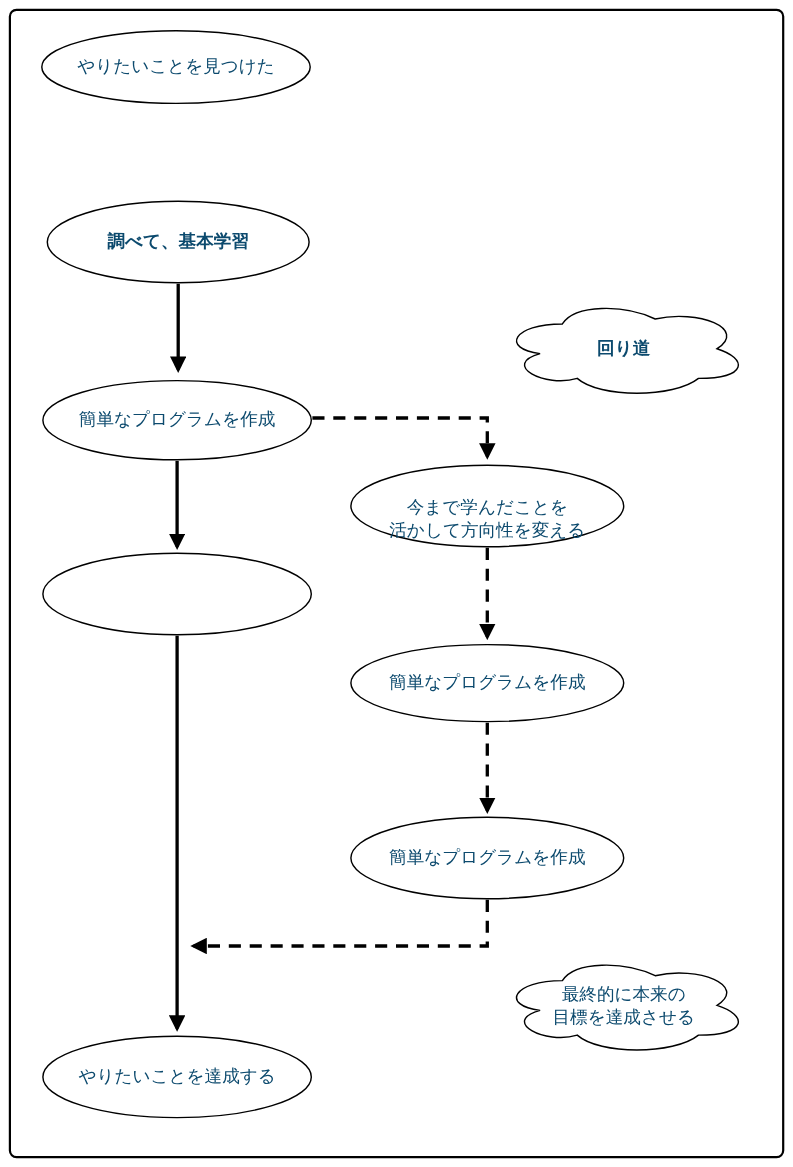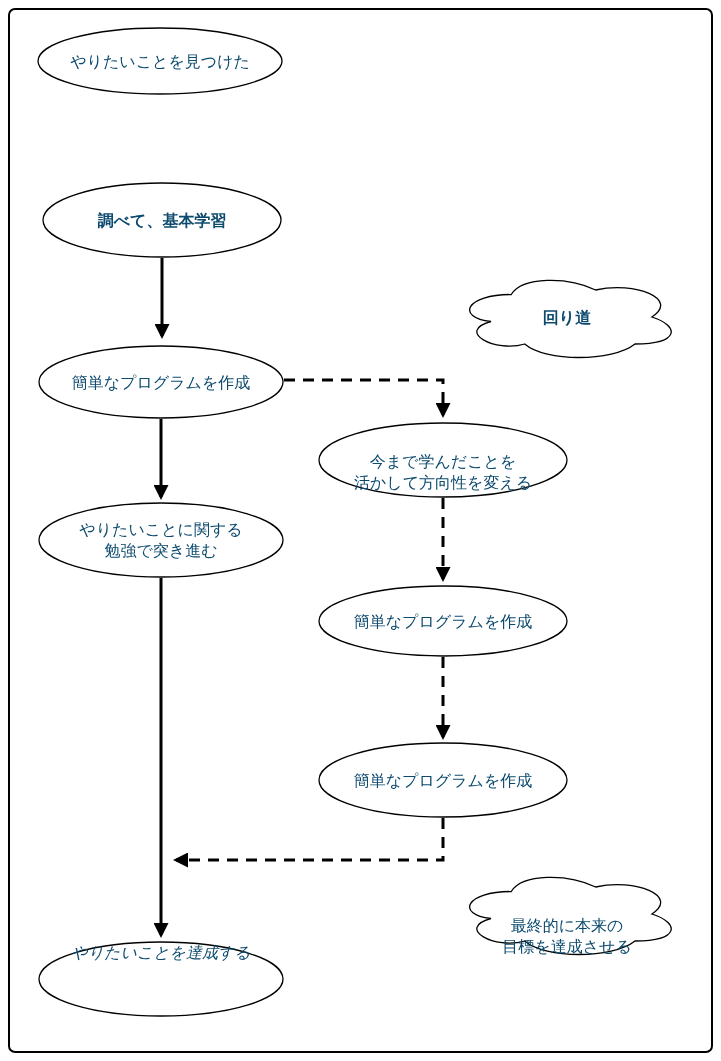--- a/index.html
+++ b/index.html
@@ -72,30 +72,28 @@
     <path d="M 443 657 V 737" fill="none" stroke="#000000" stroke-width="3" stroke-dasharray="11 8" marker-end="url(#arrowhead)"></path>
     <path d="M 443 818 V 860 H 176" fill="none" stroke="#000000" stroke-width="3" stroke-dasharray="11 8" marker-end="url(#arrowhead)"></path>
   </svg>
 
   <div class="node-label" style="left:160px; top:61px;">やりたいことを見つけた</div>
 
   <div class="node-label" style="left:162px; top:220px;font-weight:bold;">調べて、基本学習</div>
 
   <div class="node-label" style="left:161px; top:382px;">簡単なプログラムを作成</div>
 
-  <div class="node-label" style="left:161px; top:540px;">やりたいことに関する
-勉強で突き進む</div>
 
-  <div class="node-label" style="left:161px; top:952px;font-style:italic;">やりたいことを達成する</div>
+  <div class="node-label" style="left:161px; top:979px;">やりたいことを達成する</div>
 
   <div class="node-label" style="left:443px; top:460px;margin-top:12px;">今まで学んだことを
 活かして方向性を変える</div>
 
   <div class="node-label" style="left:443px; top:621px;">簡単なプログラムを作成</div>
 
   <div class="node-label" style="left:443px; top:780px;">簡単なプログラムを作成</div>
 
   <div class="node-label" style="left:567px; top:317px;font-weight:bold;">回り道</div>
 
-  <div class="node-label" style="left:567px; top:915px;margin-top:21px;">最終的に本来の
+  <div class="node-label" style="left:567px; top:915px;">最終的に本来の
 目標を達成させる</div>
 
 </div>
 
 </body></html>

